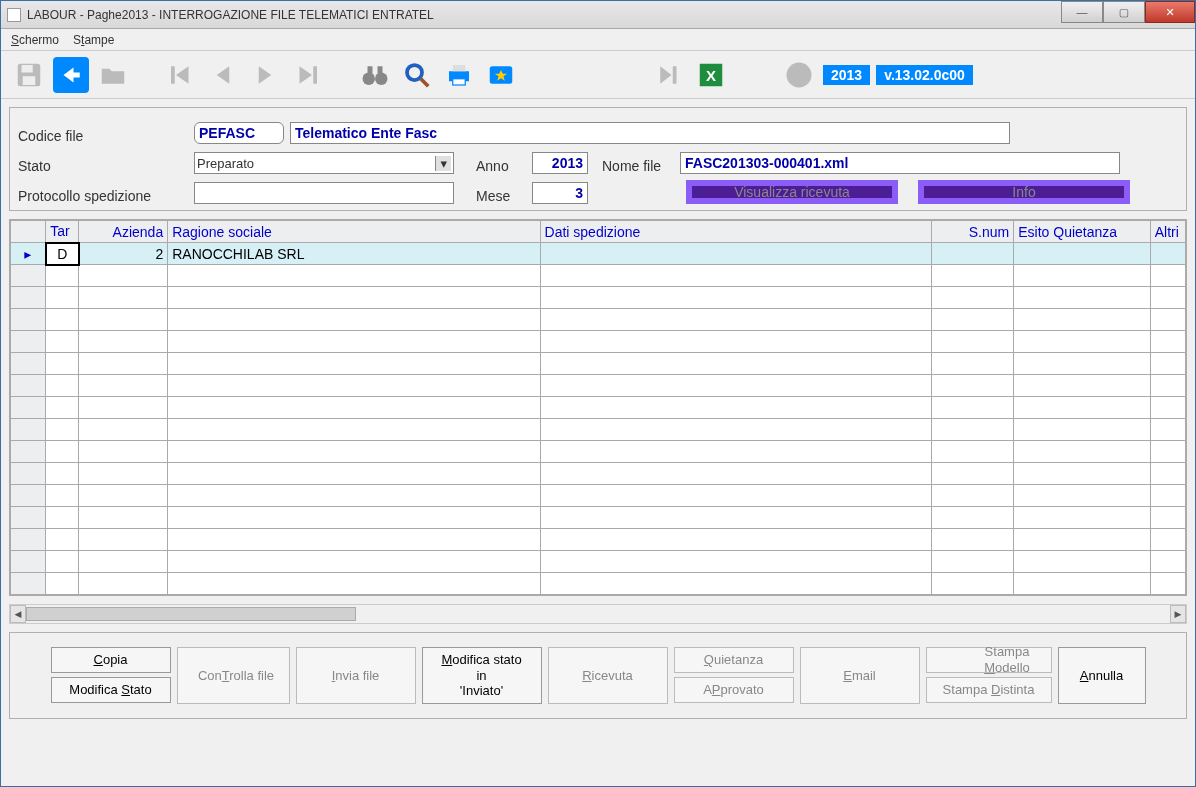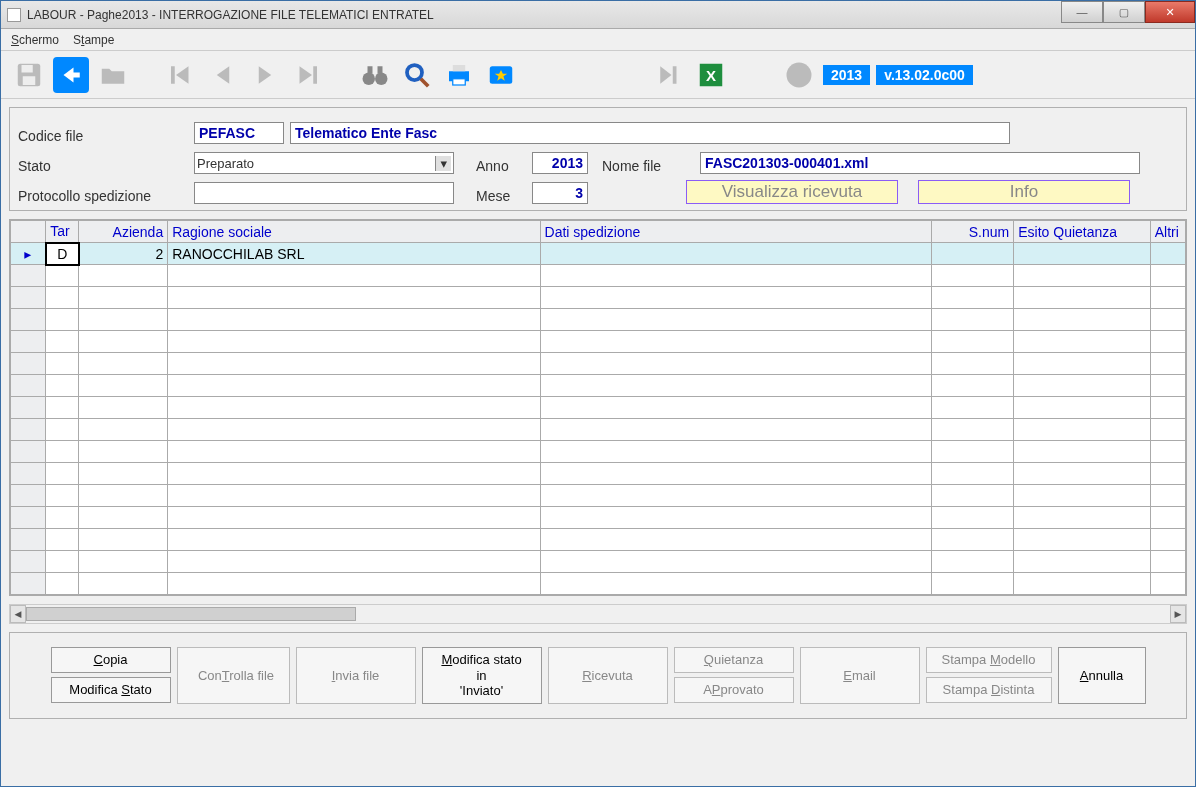--- a/index.html
+++ b/index.html
@@ -18,21 +18,21 @@
   .tbtn svg{width:30px;height:30px;}
   .tb-gap{flex:0 0 auto;width:20px;}
   .tb-large-gap{flex:0 0 auto;width:120px;}
   .year-chip{background:#0088ff;color:#fff;font-weight:bold;padding:2px 8px;font-size:14px;}
   .form-area{margin:8px; border:1px solid #b0b0b0; background:#f0f0f0; padding:6px 8px;}
   .form-row{display:flex;align-items:flex-end;height:30px;font-size:14px;color:#333;gap:6px;}
   .lbl{width:170px;}
   .tf{background:#fff;border:1px solid #888;height:22px;padding:1px 4px;font-size:14px;color:#0000aa;font-weight:bold;display:flex;align-items:center;}
   .tf.plain{color:#000;font-weight:normal;}
   .selbox{background:#fff;border:1px solid #888;height:22px;font-size:13px;padding:0 2px;display:flex;align-items:center;justify-content:space-between;}
-  .btn-dis{background:#fef9c3;border:1px solid #8b5cf6;color:#888;height:24px;display:flex;align-items:center;justify-content:center;font-size:17px;}
+  .btn-dis{background:#4c1d95;border:6px solid #8b5cf6;color:#888;height:24px;display:flex;align-items:center;justify-content:center;font-size:14px;}
   .grid-wrap{margin:8px 8px;border:1px solid #aaa;background:#fff;}
   .grid{border-collapse:collapse;width:100%;font-size:14px;table-layout:fixed;}
   .grid th{border:1px solid #aaa;font-weight:normal;color:#0000cc;padding:2px 4px;height:22px;text-align:left;background:#edeef0;}
   .grid th.r{text-align:right;}
   .grid td{border:1px solid #aaa;height:22px;padding:2px 4px;overflow:hidden;white-space:nowrap;}
   .grid tr.sel td{background:#d6f0f5;}
   .grid td.r{text-align:right;}
   .rowhead{width:34px;background:#edeef0;text-align:center;}
   .scr-h{height:20px;background:#f0f0f0;border:1px solid #ccc;margin:2px 8px;position:relative;}
   .scr-h .thumb{position:absolute;left:16px;top:2px;width:330px;height:14px;background:#d0d0d0;border:1px solid #aaa;}
@@ -152,34 +152,34 @@
           <circle cx="12" cy="12" r="10" fill="#bbb"></circle>
         </svg>
       </div>
     <div class="year-chip">2013</div>
     <div class="year-chip" style="font-weight:bold;">v.13.02.0c00</div>
   </div>
 
   <div class="form-area">
     <div class="form-row">
       <div class="lbl">Codice file</div>
-      <div class="tf" style="width:90px;">PEFASC</div>
+      <div class="tf" style="width:90px;border-radius:6px;">PEFASC</div>
       <div class="tf" style="width:720px;">Telematico Ente Fasc</div>
     </div>
     <div class="form-row">
       <div class="lbl">Stato</div>
       <div class="selbox" style="width:260px;">
         <span>Preparato</span>
         <span style="background:#e0e0e0;border-left:1px solid #888;padding:0 4px;">▾</span>
       </div>
       <div style="width:10px;"></div>
       <div style="width:50px;">Anno</div>
       <div class="tf" style="width:56px;text-align:right;justify-content:flex-end;">2013</div>
       <div style="width:80px;padding-left:8px;">Nome file</div>
-      <div class="tf" style="width:440px;margin-left:20px;">FASC201303-000401.xml</div>
+      <div class="tf" style="width:440px;">FASC201303-000401.xml</div>
     </div>
     <div class="form-row">
       <div class="lbl">Protocollo spedizione</div>
       <div class="tf plain" style="width:260px;"></div>
       <div style="width:10px;"></div>
       <div style="width:50px;">Mese</div>
       <div class="tf" style="width:56px;justify-content:flex-end;">3</div>
       <div style="width:86px;"></div>
       <div class="btn-dis" style="width:212px;">Visualizza ricevuta</div>
       <div style="width:8px;"></div>
@@ -411,21 +411,21 @@
           <span><u>Q</u>uietanza</span>
         </div>
       <div class="bbtn dis" style="height:26px;">
           <span>A<u>P</u>provato</span>
         </div>
     </div>
     <div class="bbtn dis" style="width:120px;">
         <span><u>E</u>mail</span>
       </div>
     <div class="bcol" style="width:126px;">
-      <div class="bbtn dis" style="height:26px;">
+      <div class="bbtn dis" style="height:26px;padding-left:43px;">
           <span>Stampa <u>M</u>odello</span>
         </div>
       <div class="bbtn dis" style="height:26px;">
           <span>Stampa <u>D</u>istinta</span>
         </div>
     </div>
     <div class="bbtn" style="width:88px;">
         <span><u>A</u>nnulla</span>
       </div>
   </div>

